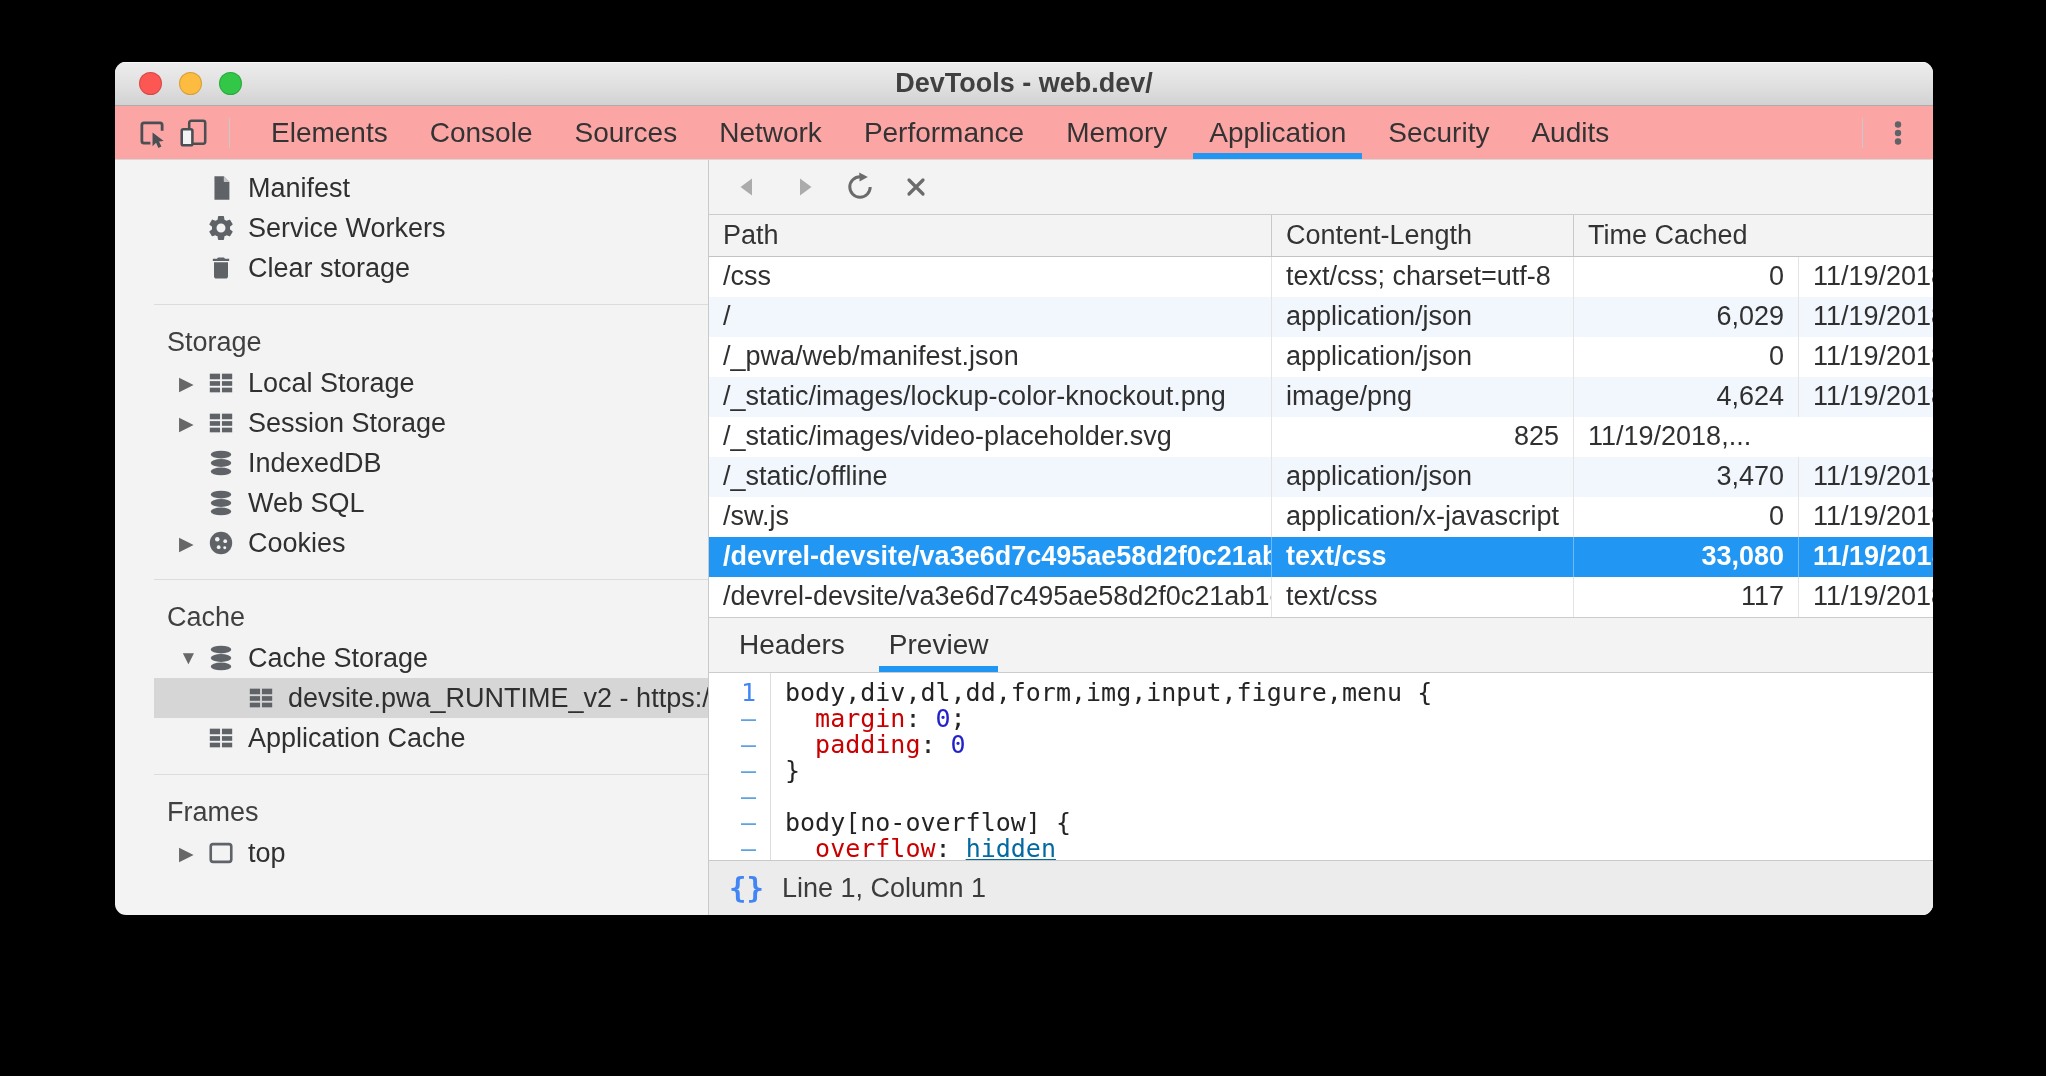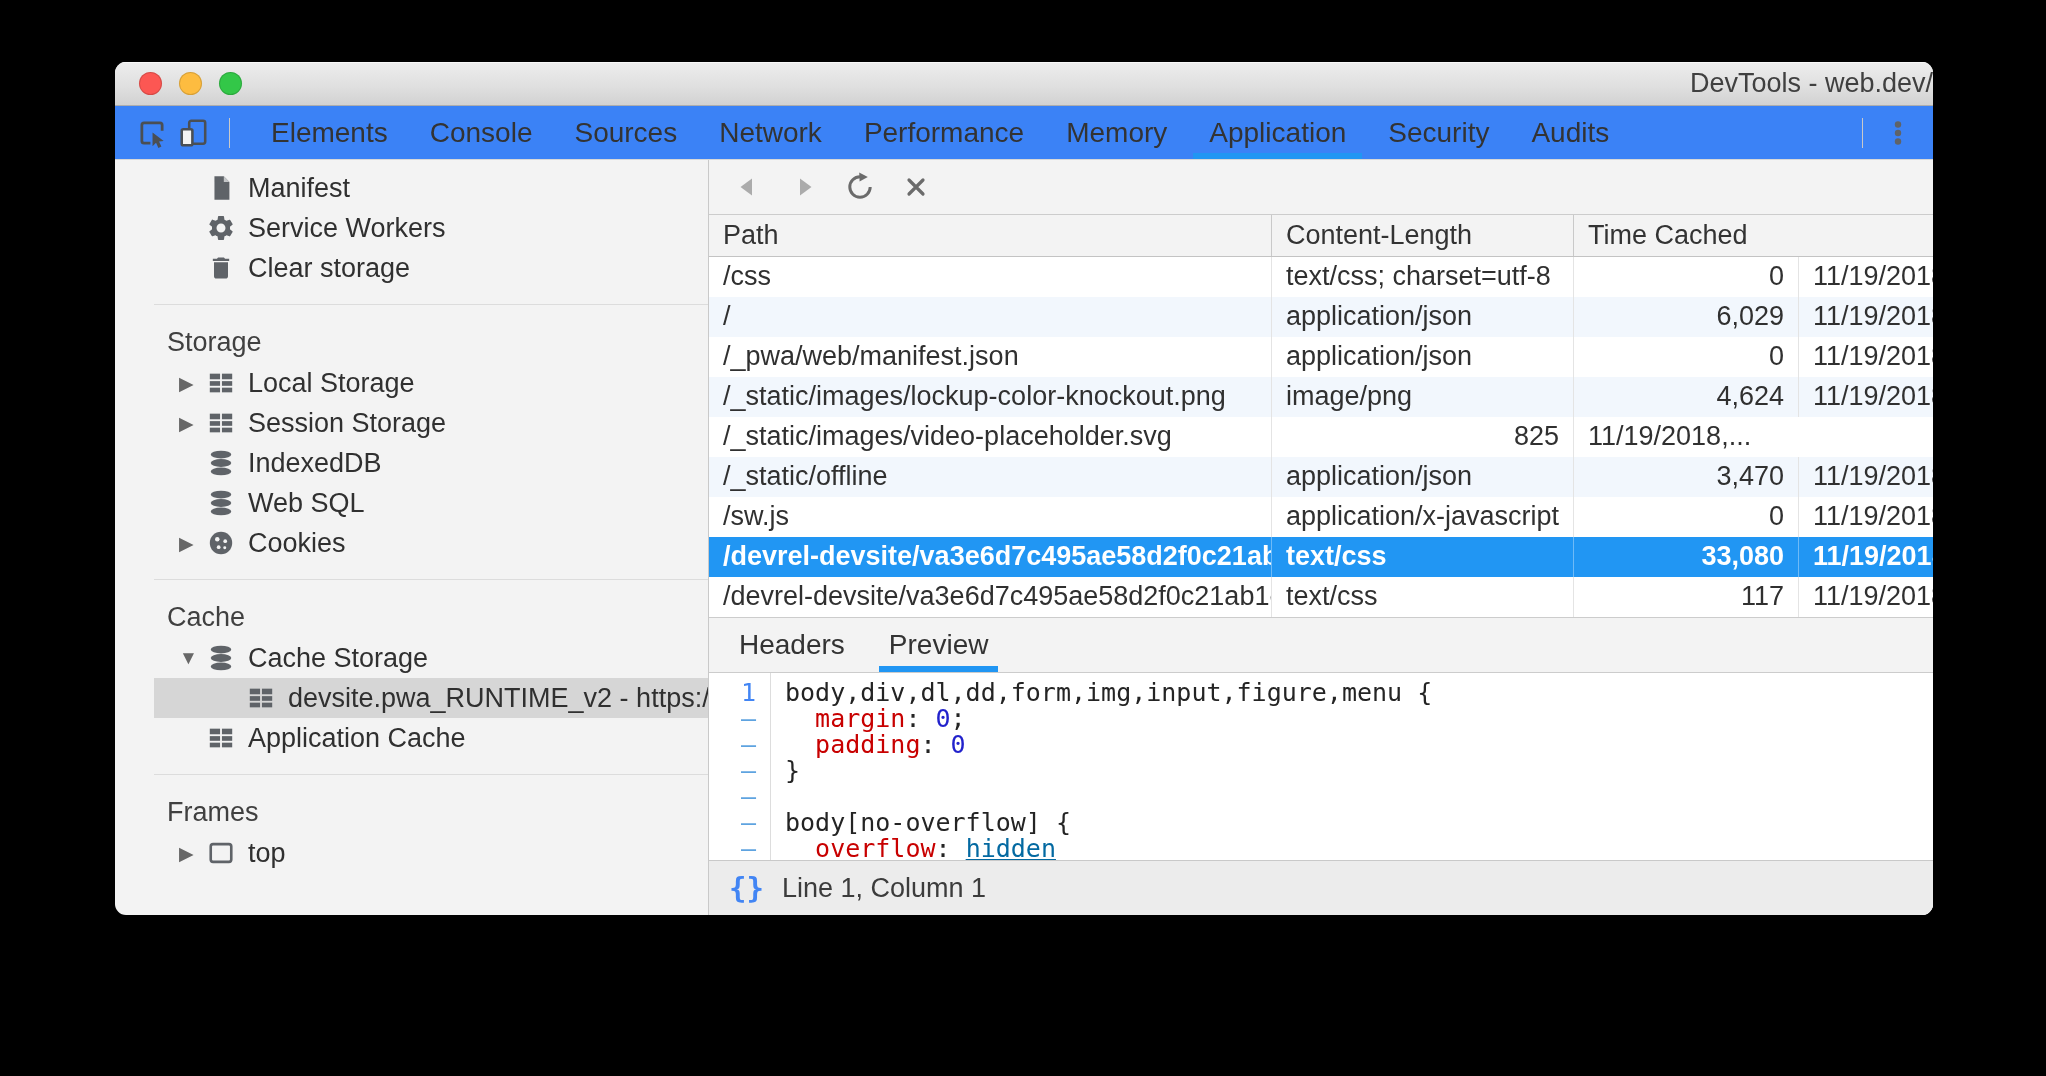--- a/index.html
+++ b/index.html
@@ -10,29 +10,29 @@
   }
   *{box-sizing:border-box;margin:0;padding:0;}
   html,body{width:2046px;height:1076px;background:#000;overflow:hidden;
     font-family:"Liberation Sans","DejaVu Sans",sans-serif;-webkit-font-smoothing:antialiased;}
   .window{position:absolute;left:115px;top:62px;width:1818px;height:853px;border-radius:11px;
     overflow:hidden;background:#f3f3f3;box-shadow:0 28px 80px rgba(0,0,0,.55);
     display:flex;flex-direction:column;}
   
   .titlebar{height:44px;flex:0 0 44px;background:linear-gradient(#ededed,#e0e0e0 55%,#d2d2d2);
     border-bottom:1px solid #adadad;box-shadow:inset 0 1px 0 #f8f8f8;
-    position:relative;display:flex;align-items:center;justify-content:flex-end;}
+    position:relative;display:flex;align-items:center;justify-content:center;font-weight:bold;}
   .lights{position:absolute;left:24px;top:0;height:100%;display:flex;align-items:center;gap:17px;}
   .light{width:23px;height:23px;border-radius:50%;box-shadow:inset 0 0 0 1px rgba(0,0,0,.15);}
   .light.red{background:#fc5753;}
   .light.yellow{background:#fdbc40;}
   .light.green{background:#33c748;}
   .wtitle{font-size:27px;color:#404040;}
   
-  .tabbar{height:54px;flex:0 0 54px;background:#3b82f6;border-bottom:1px solid #d8d8d8;
+  .tabbar{height:54px;flex:0 0 54px;background:#fca5a5;border-bottom:1px solid #d8d8d8;
     display:flex;align-items:center;padding-left:16px;}
   .tbicon{width:42px;height:42px;display:flex;align-items:center;justify-content:center;}
   .vsep{width:1px;height:30px;background:#c9c9c9;margin:0 14px;}
   .tabs{display:flex;height:100%;margin-left:6px;}
   .tab{padding:0 21px;height:100%;display:flex;align-items:center;font-size:28px;color:#333;
     position:relative;white-space:nowrap;}
   .tab.active::after{content:"";position:absolute;left:5px;right:5px;bottom:0;height:6px;
     background:var(--accent);}
   .tab-right{margin-left:auto;display:flex;align-items:center;padding-right:14px;}
   

